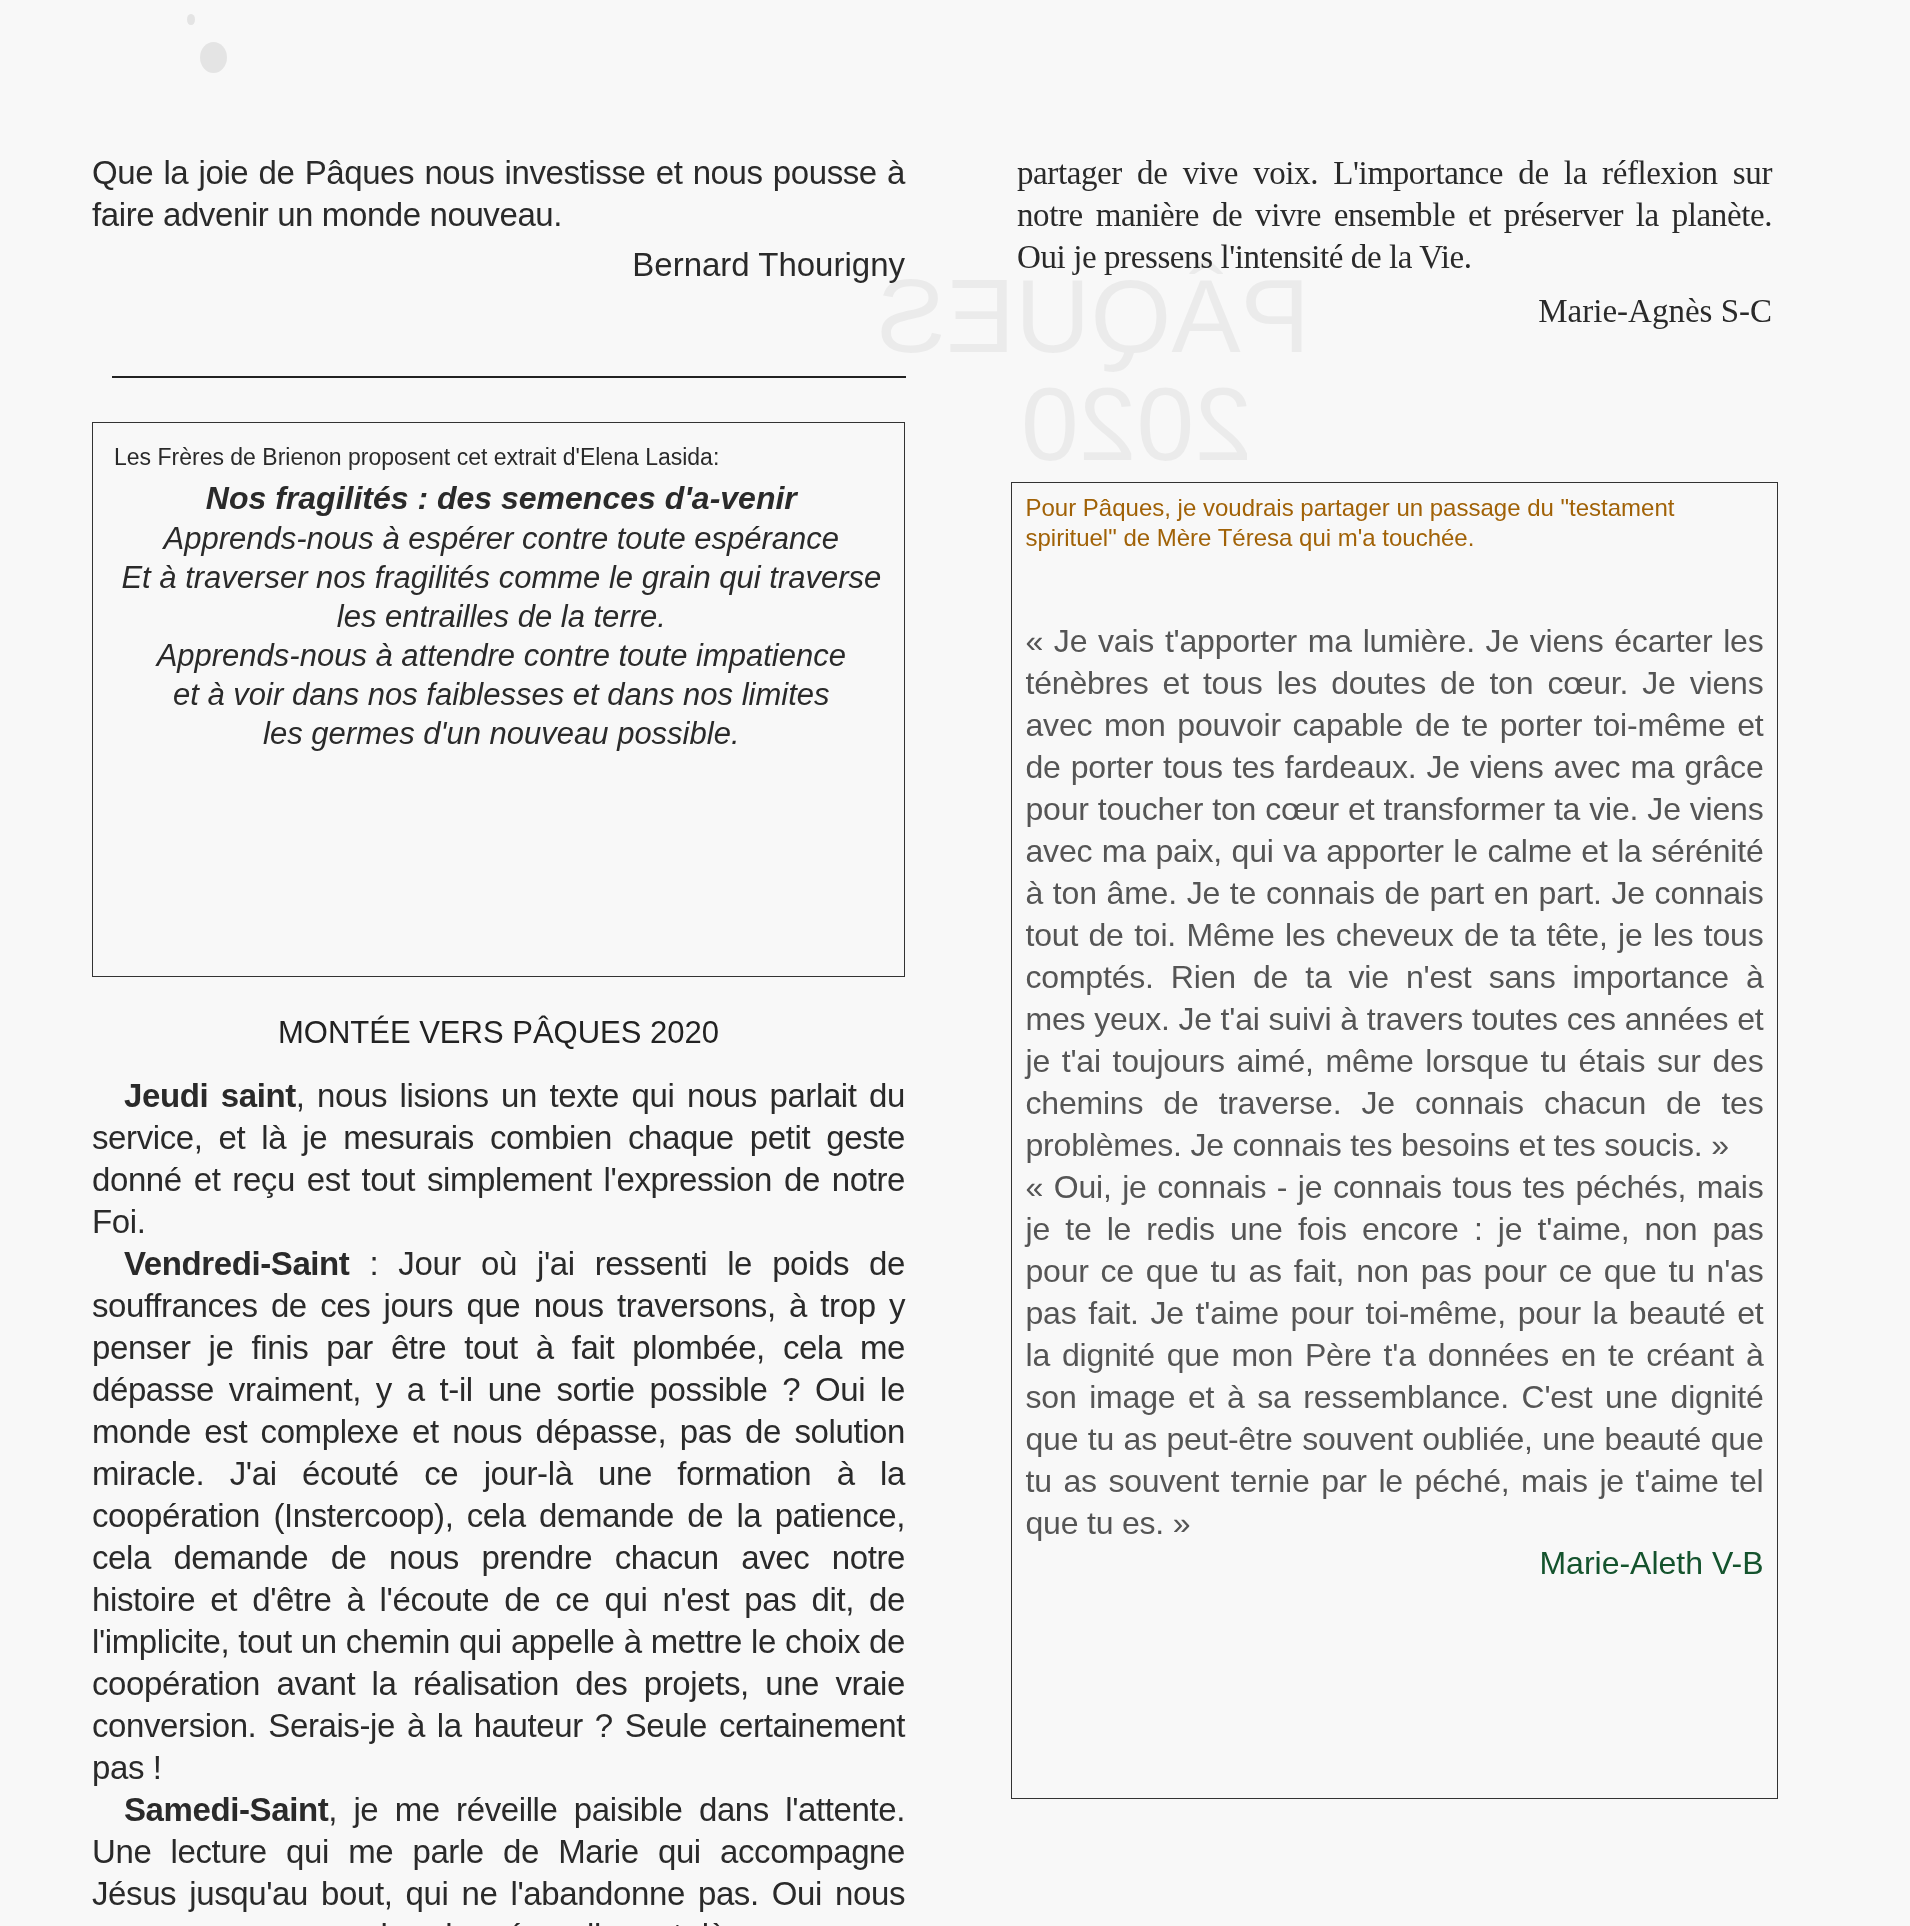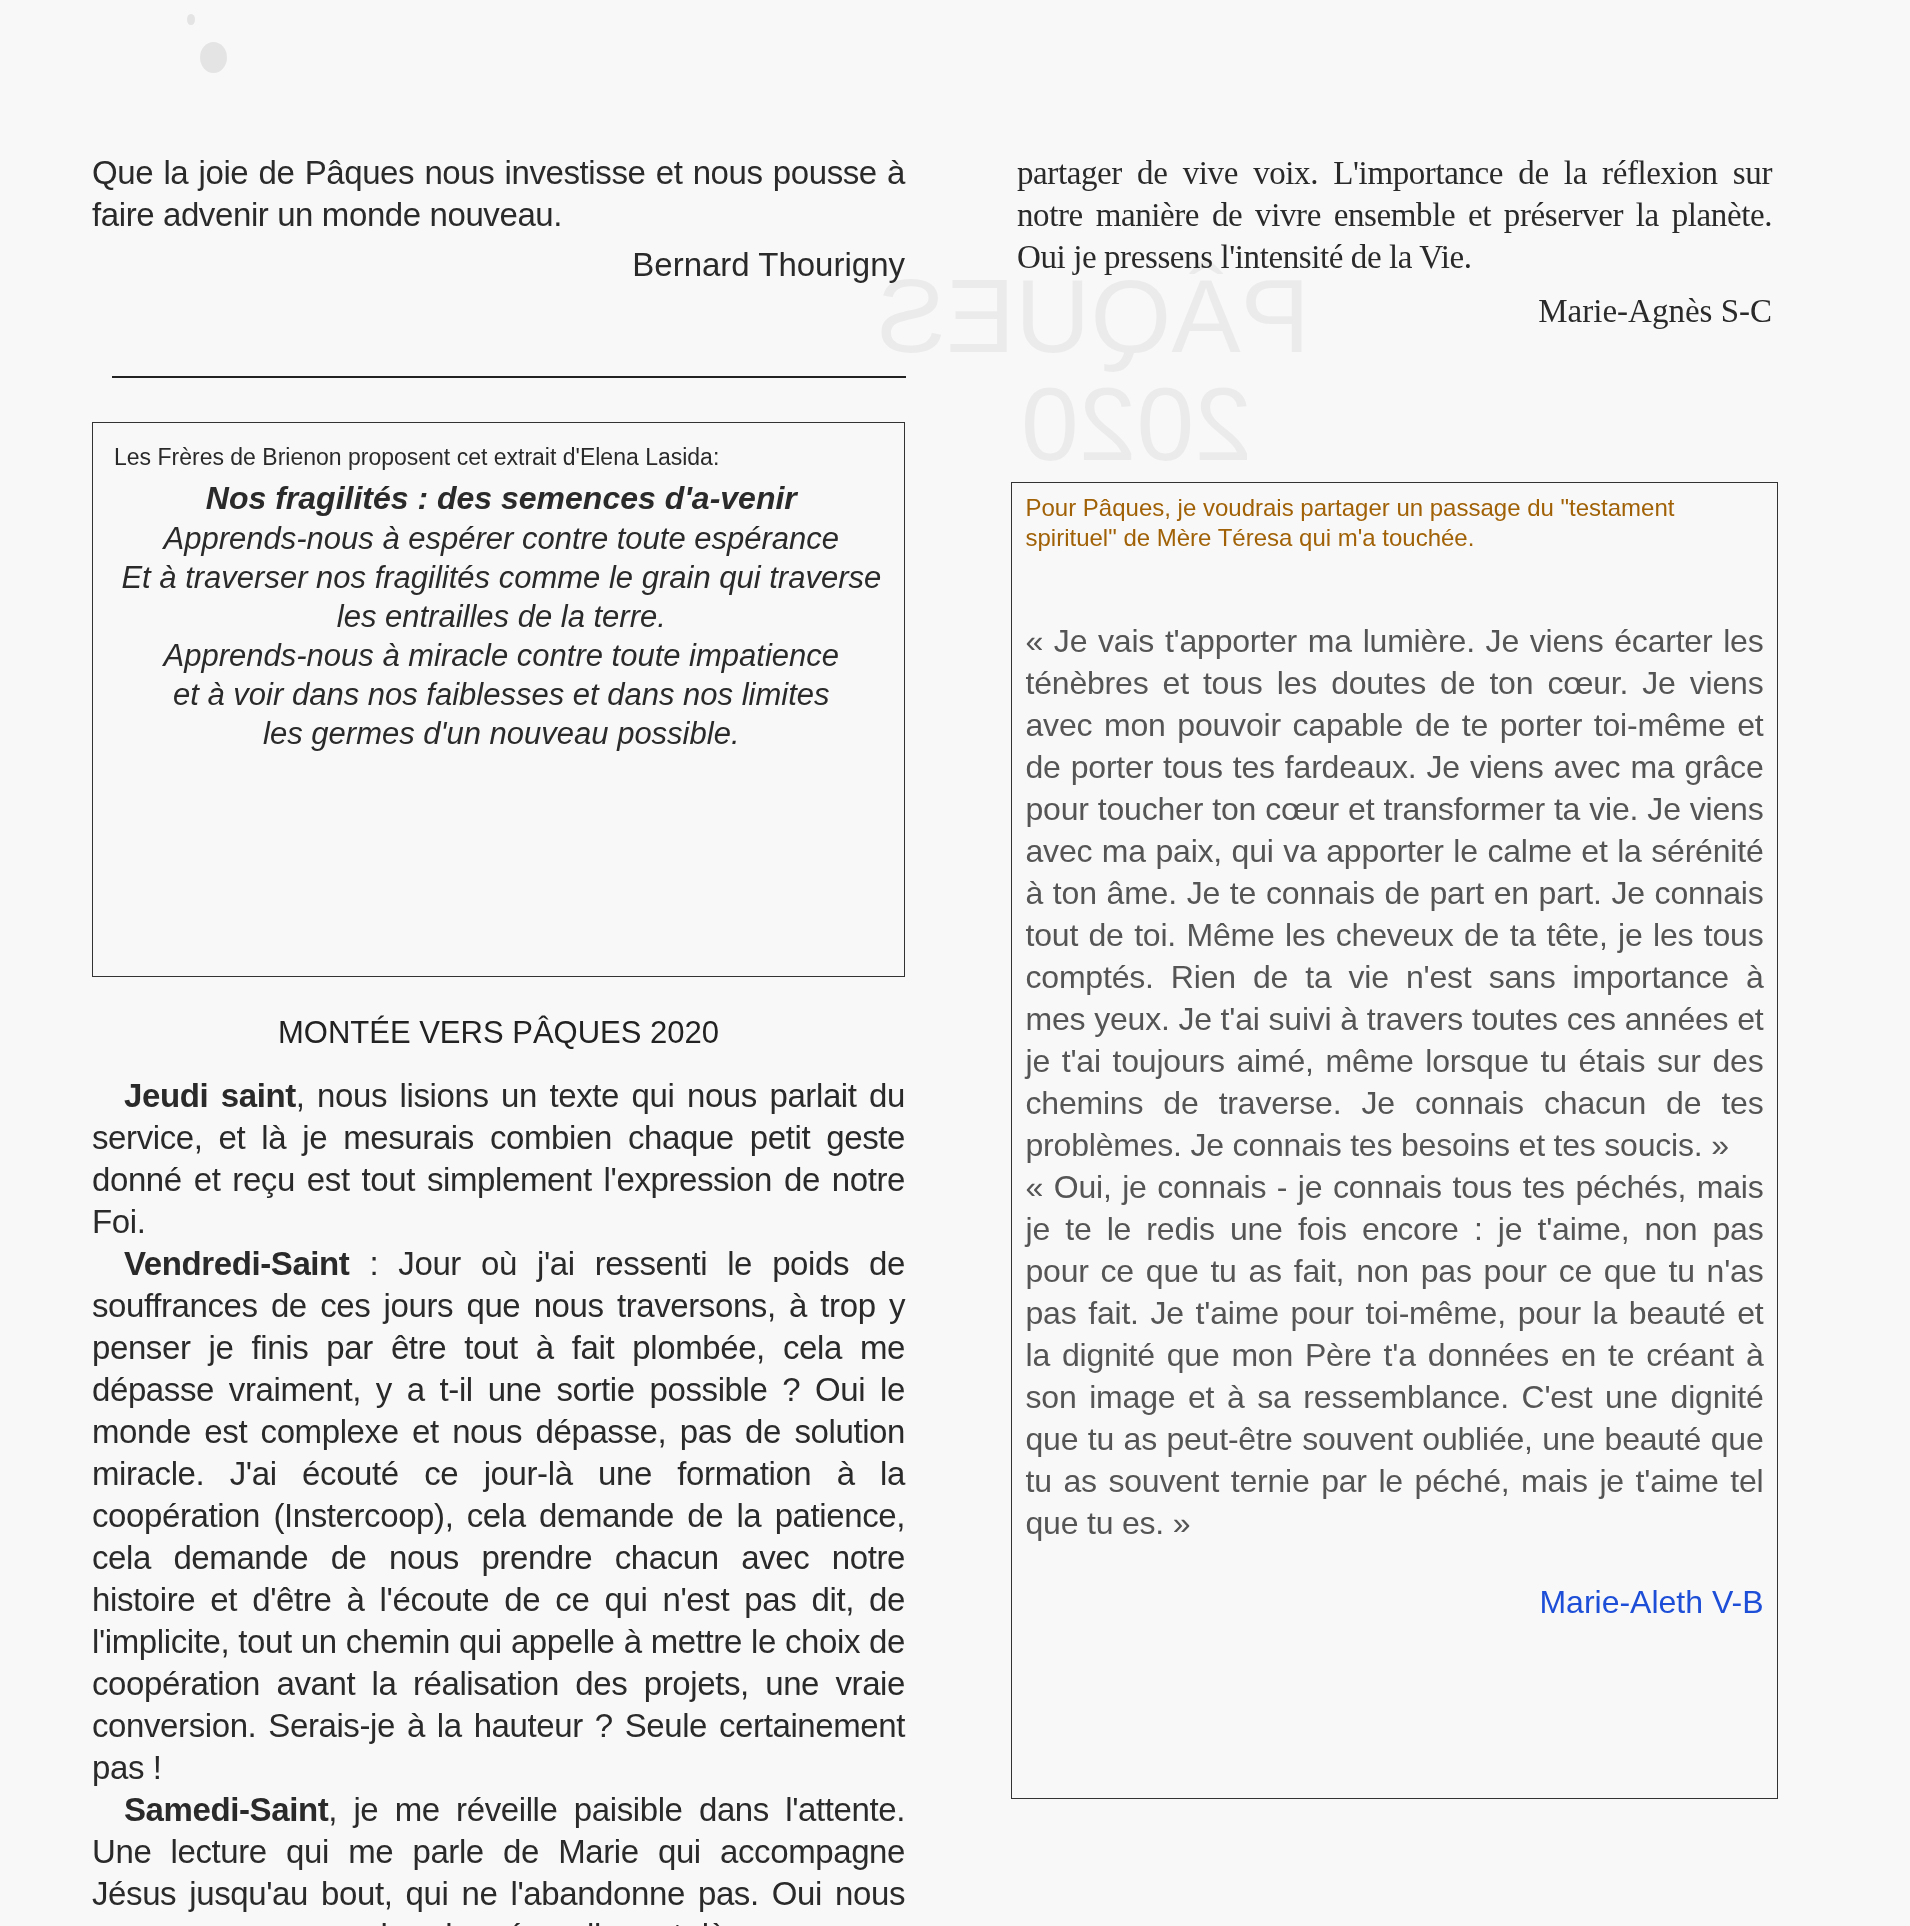--- a/index.html
+++ b/index.html
@@ -22,21 +22,21 @@
   .box {
     position: absolute; border: 1.9px solid #333; box-sizing: border-box;
   }
   .box-lasida { left: 92px; top: 422px; width: 813px; height: 555px; padding: 15.4px 15.4px 0 21px; }
   .lasida-intro { font-size: 23px; line-height: 39px; color: #2a2a2a; }
   .lasida-title { font-size: 32px; line-height: 42px; font-weight: bold; font-style: italic; text-align: center; }
   .lasida-poem { font-size: 31px; line-height: 39px; font-style: italic; text-align: center; }
   .box-teresa { left: 1011px; top: 482px; width: 767px; height: 1317px; padding: 9.6px 13.5px 0 13.5px; }
   .teresa-intro { font-size: 24px; line-height: 30px; color: #a16207; }
   .teresa-quote { font-size: 32px; line-height: 42px; color: #555; text-align: justify; margin-top: 67px; letter-spacing: -0.2px; }
-  .teresa-sig { font-size: 32px; line-height: 39px; color: #1d4ed8; text-align: right; margin-top: 39px; }
+  .teresa-sig { font-size: 32px; line-height: 39px; color: #14532d; text-align: right; }
   .heading { font-size: 31px; line-height: 39px; text-align: center; color: #222; }
   .bold { font-weight: bold; margin-left: 32px; }
   .watermark {
     position: absolute; color: rgba(0,0,0,0.05); font-size: 104px; line-height: 108px;
     transform: scaleX(-1); text-align: center; font-family: "Liberation Sans", sans-serif;
   }
   .smudge { position: absolute; background: rgba(0,0,0,0.08); border-radius: 50%; }
 </style>
 </head>
 <body>
@@ -54,21 +54,21 @@
     <div class="body-text">Que la joie de Pâques nous investisse et nous pousse à faire advenir un monde nouveau.</div>
     <div class="sig" style="margin-top:7.7px;">Bernard Thourigny</div>
   </div>
   <div class="rule"></div>
 
   <div class="box box-lasida">
     <div class="lasida-intro">Les Frères de Brienon proposent cet extrait d'Elena Lasida:</div>
     <div class="lasida-title">Nos fragilités : des semences d'a-venir</div>
     <div class="lasida-poem">Apprends-nous à espérer contre toute espérance</div>
     <div class="lasida-poem">Et à traverser nos fragilités comme le grain qui traverse les entrailles de la terre.</div>
-    <div class="lasida-poem">Apprends-nous à miracle contre toute impatience</div>
+    <div class="lasida-poem">Apprends-nous à attendre contre toute impatience</div>
     <div class="lasida-poem">et à voir dans nos faiblesses et dans nos limites</div>
     <div class="lasida-poem">les germes d'un nouveau possible.</div>
   </div>
 
   <div class="col col-left" style="top:1013px;">
     <div class="heading" style="margin-bottom:23px;">MONTÉE VERS PÂQUES 2020</div>
     <div class="body-text">
       <span class="bold">Jeudi saint</span><span>, nous lisions un texte qui nous parlait du service, et là je mesurais combien chaque petit geste donné et reçu est tout simplement l'expression de notre Foi.</span>
     </div>
     <div class="body-text">

